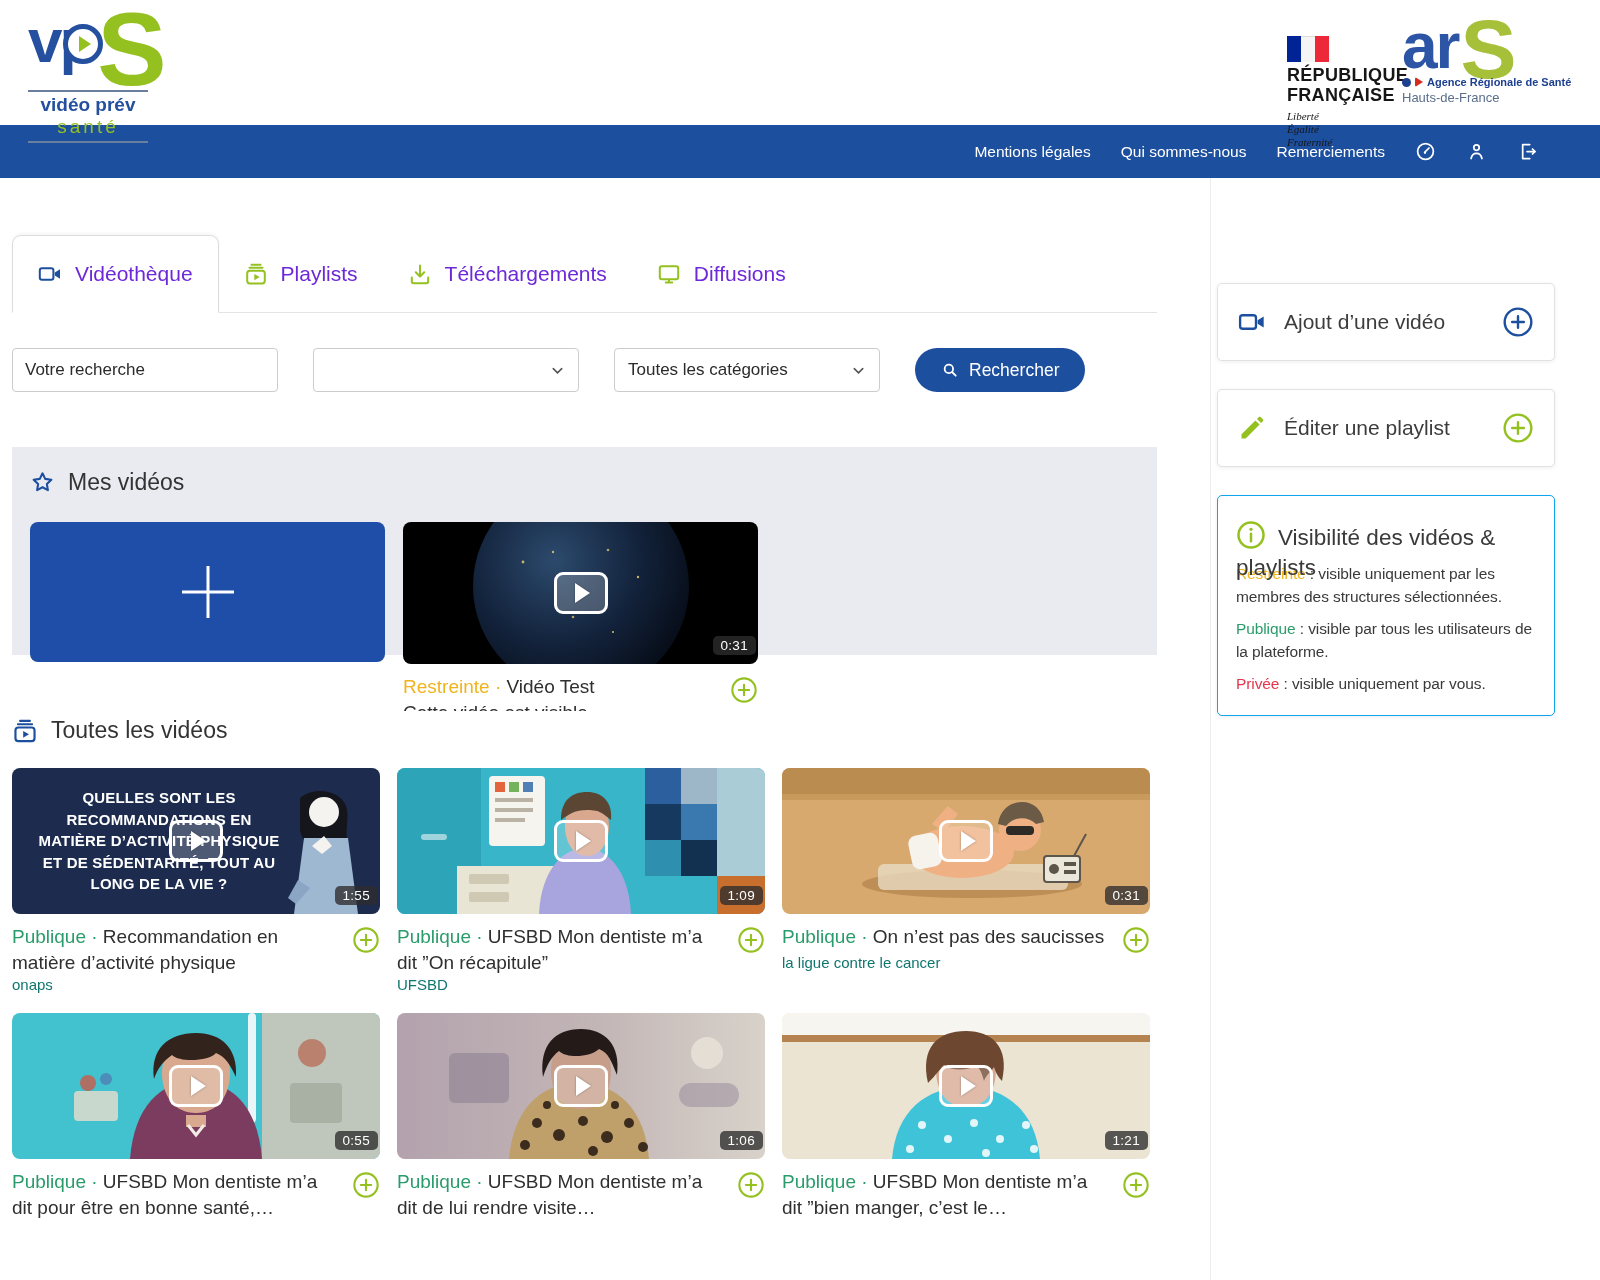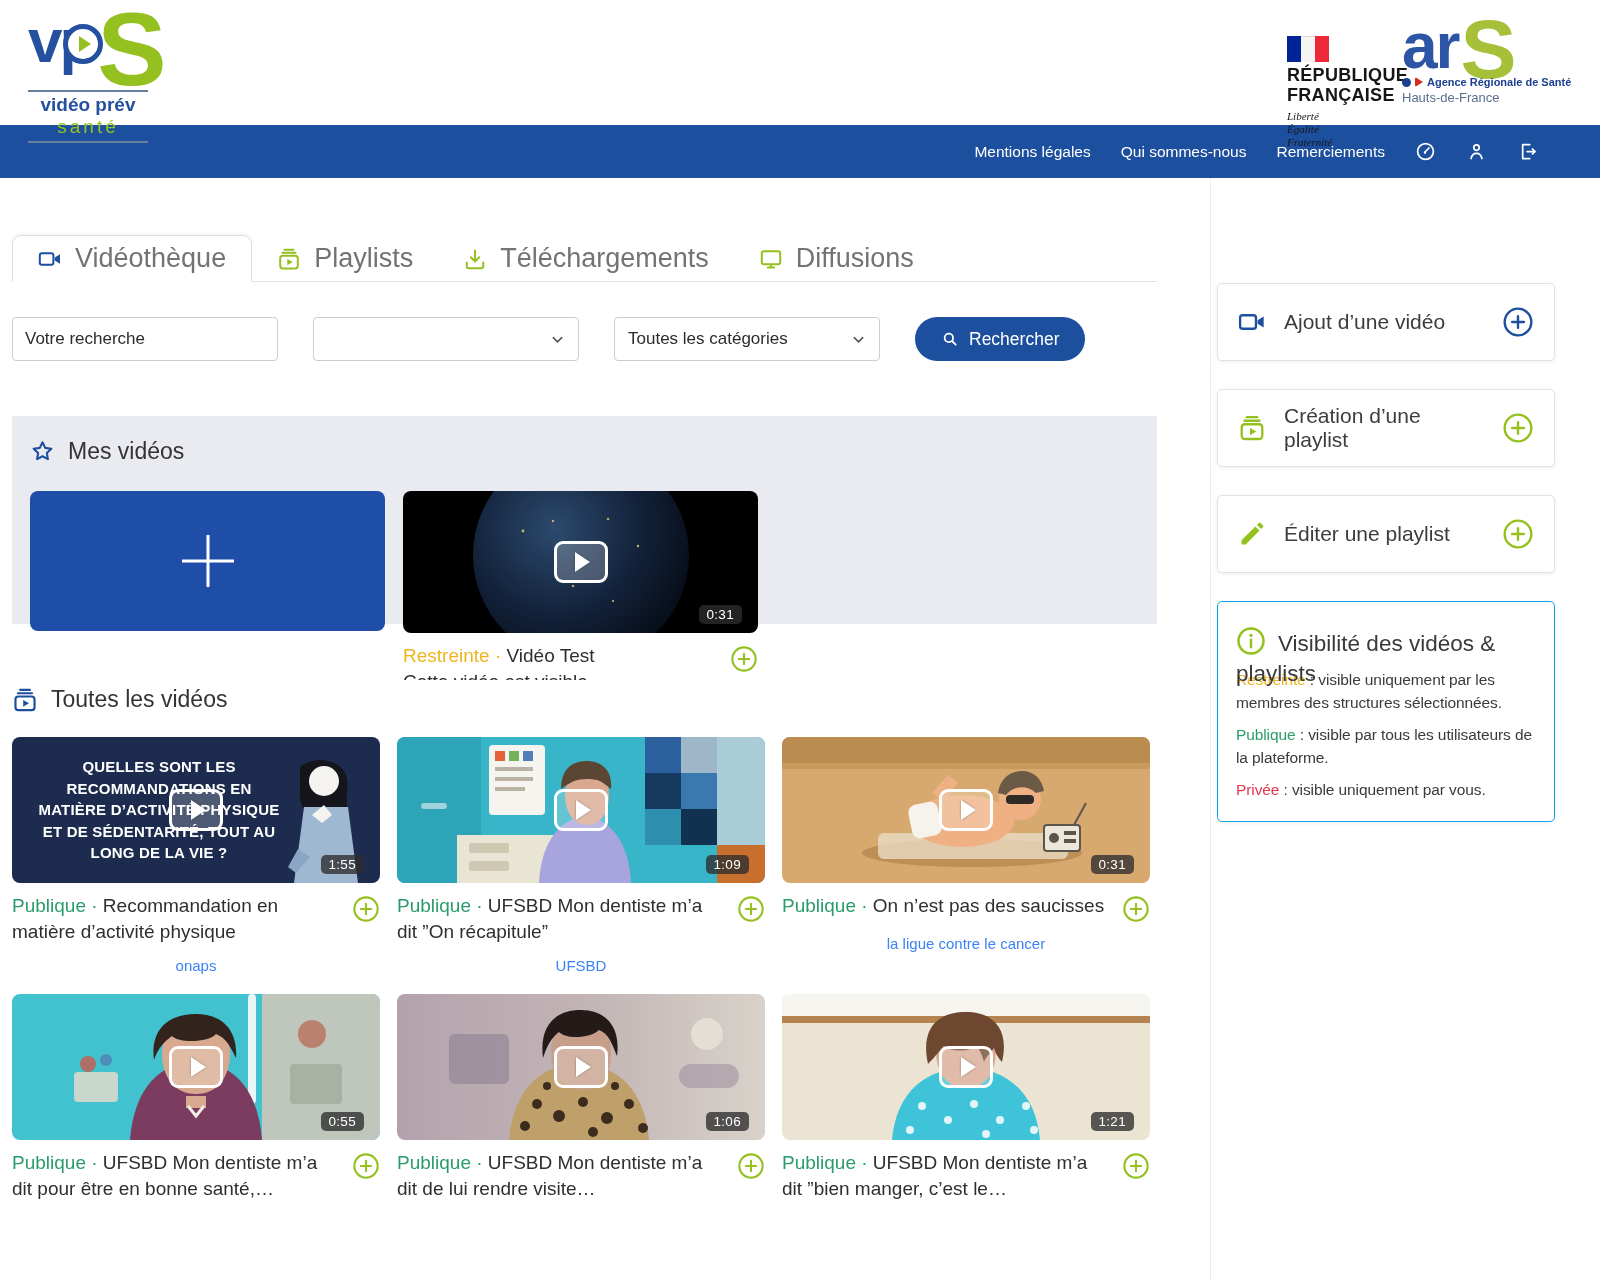--- a/index.html
+++ b/index.html
@@ -40,21 +40,21 @@
   .nav-link{color:#fff;font-size:15.5px;cursor:pointer;}
   .nav-ico{width:21px;height:21px;display:block;cursor:pointer;}
 
   
   .content{display:flex;align-items:stretch;}
   .main{width:1150px;padding:0 53px 0 12px;box-sizing:content-box;}
   .side{flex:1;border-left:1px solid #ececec;padding:105px 45px 0 6px;min-height:1100px;}
 
   
   .tabs{display:flex;align-items:flex-end;margin-top:57px;border-bottom:1px solid #e4e4e4;}
-  .tab{display:flex;align-items:center;gap:13px;padding:7px 25px;font-size:27px;color:#737373;cursor:pointer;}
+  .tab{display:flex;align-items:center;gap:13px;padding:26px 25px;font-size:21px;color:#6d28d9;cursor:pointer;}
   .tab.active{background:#fff;border:1px solid #ddd;border-bottom:1px solid #fff;margin-bottom:-1px;border-radius:9px 9px 0 0;box-shadow:0 -2px 3px rgba(0,0,0,.04);}
   .tab svg{display:block;}
 
   
   .search-row{display:flex;gap:35px;margin-top:35px;align-items:center;}
   .search-input{width:240px;height:42px;border:1px solid #ccc;border-radius:4px;padding:0 12px;font-size:17px;font-family:inherit;color:#2b2b2b;}
   .search-input::placeholder{color:#2b2b2b;opacity:1;}
   .select{width:238px;height:42px;border:1px solid #ccc;border-radius:4px;background:#fff;display:flex;align-items:center;justify-content:space-between;padding:0 13px;font-size:17px;color:#2b2b2b;cursor:pointer;}
   .btn-search{height:44px;border:none;border-radius:23px;background:#1d4f9f;color:#fff;font-size:17.5px;font-family:inherit;display:flex;align-items:center;gap:10px;padding:0 26px;cursor:pointer;}
 
@@ -64,28 +64,28 @@
   .mv-cards{display:flex;gap:18px;margin-top:26px;}
   .add-card{width:355px;height:140px;background:#1f4ea8;border-radius:8px;position:relative;cursor:pointer;}
   .add-card .bar{position:absolute;background:#fff;left:50%;top:50%;}
   .add-card .h{width:52px;height:3px;transform:translate(-50%,-50%);}
   .add-card .v{width:3px;height:52px;transform:translate(-50%,-50%);}
   .mv-video{width:355px;}
   .thumb{position:relative;height:142px;border-radius:8px;overflow:hidden;cursor:pointer;}
   .thumb svg.bg{position:absolute;inset:0;width:100%;height:100%;}
   .play{position:absolute;left:50%;top:50%;transform:translate(-50%,-50%);width:54px;height:42px;border:3px solid #fff;border-radius:9px;background:rgba(255,255,255,.22);display:flex;align-items:center;justify-content:center;box-sizing:border-box;}
   .play .tri{width:0;height:0;border-left:15px solid #fff;border-top:10px solid transparent;border-bottom:10px solid transparent;margin-left:4px;filter:drop-shadow(0 0 1px rgba(0,0,0,.35));}
-  .dur{position:absolute;right:16px;bottom:9px;background:rgba(45,45,45,.78);color:#fff;font-size:13.5px;padding:2px 8px;border-radius:5px;letter-spacing:.3px;}
+  .dur{position:absolute;right:2px;bottom:9px;background:rgba(45,45,45,.78);color:#fff;font-size:13.5px;padding:2px 8px;border-radius:5px;letter-spacing:.3px;}
   .cap{display:flex;gap:14px;margin-top:10px;}
   .cap-text{flex:1;font-size:19px;line-height:26px;color:#2f2f2f;}
   .mv-cap-text{max-height:37px;overflow:hidden;}
   .v-res{color:#f0b41e;}
   .v-pub{color:#2a9c6b;}
   .plus-btn{width:28px;height:28px;flex:0 0 28px;cursor:pointer;margin-top:2px;}
-  .author{font-size:15px;color:#3b82f6;margin-top:12px;text-align:center;}
+  .author{font-size:15px;color:#0f766e;}
 
   
   .all-videos{margin-top:62px;}
   .grid{display:grid;grid-template-columns:repeat(3,368px);column-gap:17px;row-gap:20px;margin-top:24px;}
   .g-thumb{height:146px;}
   .thumb-text{position:absolute;left:26px;top:0;bottom:0;width:242px;display:flex;align-items:center;text-align:center;color:#fff;font-size:15px;line-height:21.5px;font-weight:700;letter-spacing:.2px;}
 
   
   .side-card{background:#fff;border:1px solid #e2e2e2;border-radius:5px;box-shadow:0 1px 4px rgba(0,0,0,.07);height:76px;display:flex;align-items:center;gap:18px;padding:0 20px;margin-bottom:28px;cursor:pointer;}
   .side-card .lbl{flex:1;font-size:21px;color:#3c3c3c;}
@@ -536,35 +536,20 @@
             <rect x="1.8" y="6.2" width="13.6" height="11.6" rx="2.2" fill="none" stroke="#1d4f9f" stroke-width="2"></rect>
             <path d="M16.8 10.4 22 7.2v9.6l-5.2-3.2z" fill="#1d4f9f"></path>
           </svg>
         <span class="lbl">Ajout d’une vidéo</span>
         <svg width="32" height="32" viewBox="0 0 24 24" fill="none" stroke="#1d4f9f" stroke-width="1.8" stroke-linecap="round">
             <circle cx="12" cy="12" r="10"></circle>
             <path d="M12 7.6v8.8M7.6 12h8.8"></path>
           </svg>
       </div>
 
-      <div class="side-card">
-        <svg width="28" height="28" viewBox="0 0 24 24">
-            <g fill="none" stroke="#94c11f" stroke-width="2" stroke-linecap="round">
-              <path d="M7.5 2.7h9"></path>
-              <path d="M5.5 5.8h13"></path>
-              <rect x="3.2" y="8.8" width="17.6" height="12.6" rx="2.6"></rect>
-            </g>
-            <path d="M10.3 12l5.4 3.1-5.4 3.1z" fill="#94c11f"></path>
-          </svg>
-        <span class="lbl">Création d’une playlist</span>
-        <svg width="32" height="32" viewBox="0 0 24 24" fill="none" stroke="#94c11f" stroke-width="1.8" stroke-linecap="round">
-            <circle cx="12" cy="12" r="10"></circle>
-            <path d="M12 7.6v8.8M7.6 12h8.8"></path>
-          </svg>
-      </div>
 
       <div class="side-card">
         <svg width="28" height="28" viewBox="0 0 24 24" fill="#94c11f">
             <path d="M3 17.4 14.9 5.5l3.6 3.6L6.6 21H3z"></path>
             <path d="M16.2 4.2l1.5-1.5c.5-.5 1.4-.5 1.9 0l1.7 1.7c.5.5.5 1.4 0 1.9l-1.5 1.5z"></path>
           </svg>
         <span class="lbl">Éditer une playlist</span>
         <svg width="32" height="32" viewBox="0 0 24 24" fill="none" stroke="#94c11f" stroke-width="1.8" stroke-linecap="round">
             <circle cx="12" cy="12" r="10"></circle>
             <path d="M12 7.6v8.8M7.6 12h8.8"></path>

